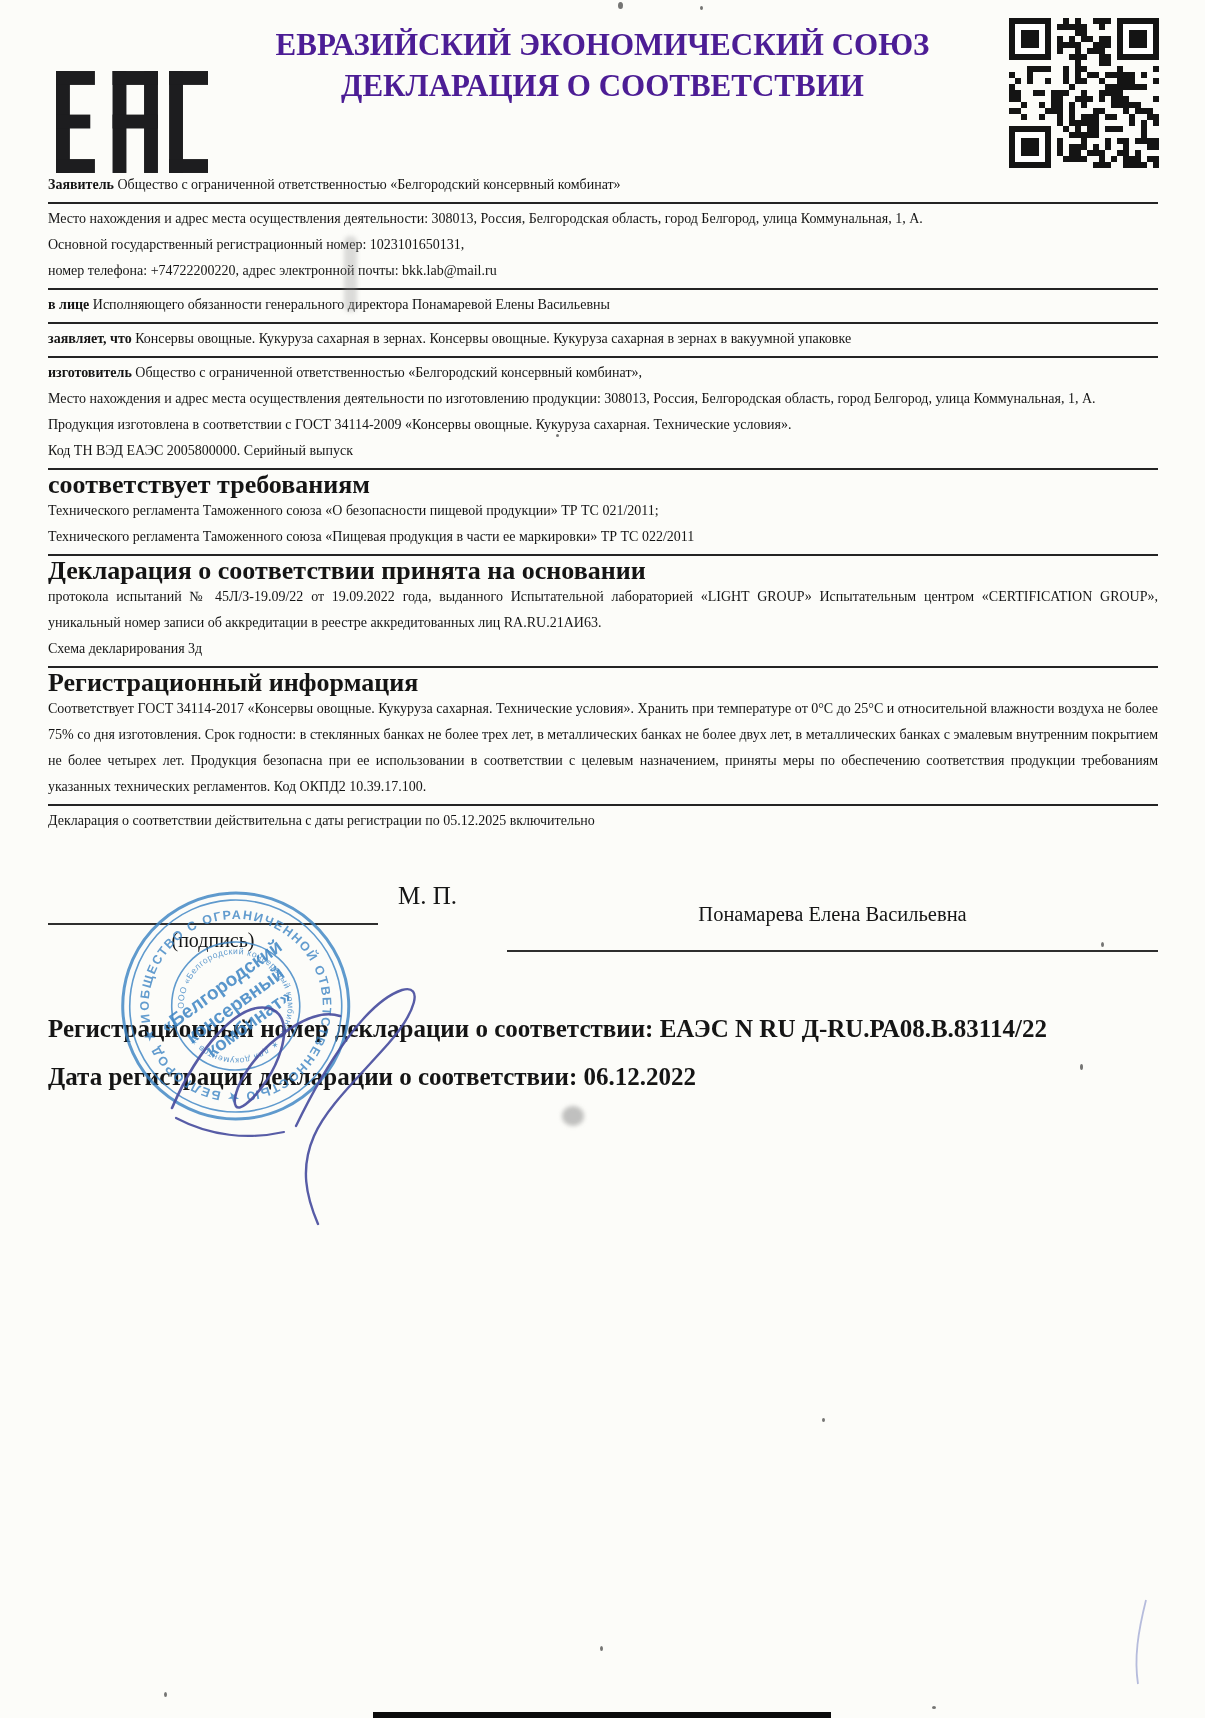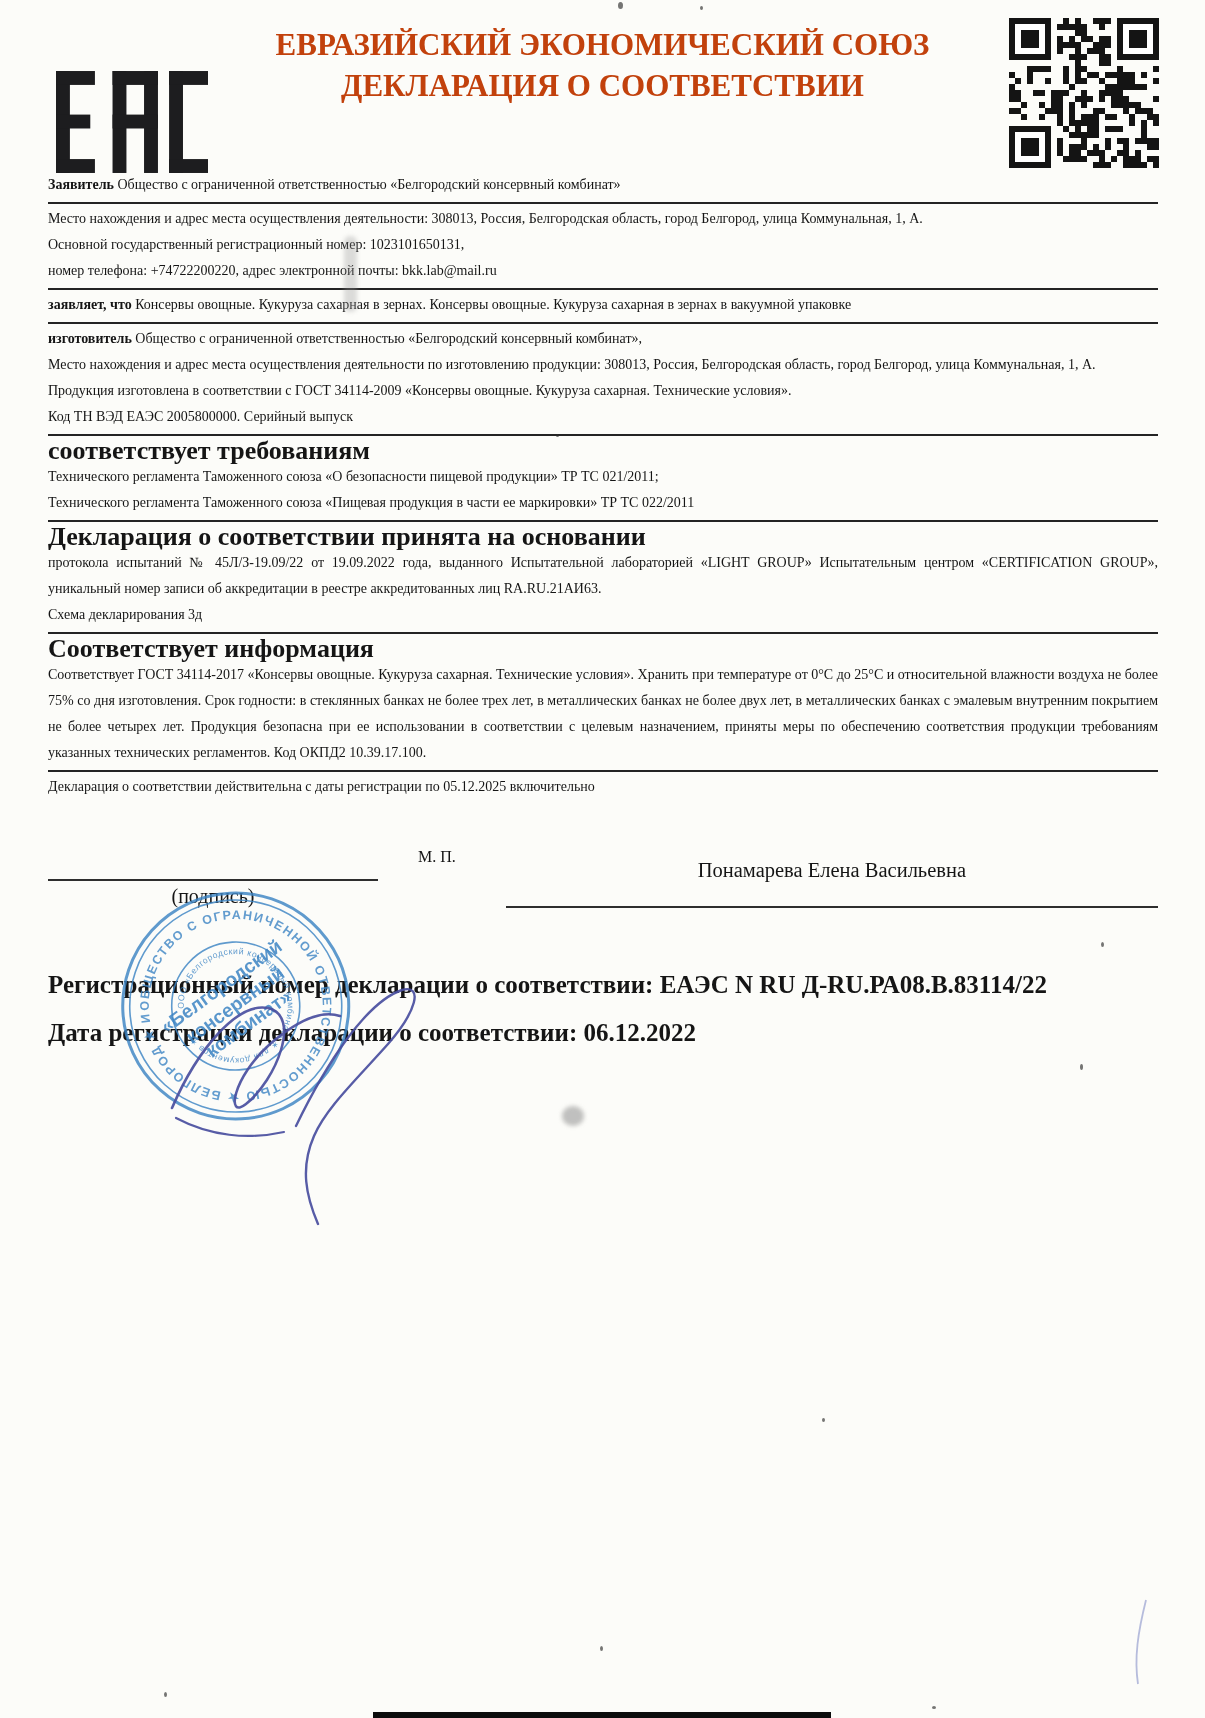--- a/index.html
+++ b/index.html
@@ -2,36 +2,36 @@
 <html><head>
 <meta charset="utf-8">
 <style>
   *{margin:0;padding:0;box-sizing:border-box}
   html,body{width:1205px;height:1718px}
   body{position:relative;background:#fbfbf7;font-family:"Liberation Serif","DejaVu Serif",serif;color:#151515;overflow:hidden}
   .page{position:absolute;inset:0;background:#fcfcf9}
   
   .header{position:relative;height:170px}
   .eac{position:absolute;left:56px;top:70px}
-  .titles{position:absolute;left:150px;right:150px;top:24px;text-align:center;font-weight:bold;font-size:31px;line-height:41px;color:#c2410c}
+  .titles{position:absolute;left:150px;right:150px;top:24px;text-align:center;font-weight:bold;font-size:31px;line-height:41px;color:#4c1d95}
   .qr{position:absolute;right:46px;top:18px;width:150px;height:150px}
   
   .content{padding:0 47px 0 48px}
   .sec{border-bottom:2px solid #242424;padding:2px 0 4px}
   .sec.noline{border-bottom:none}
   p{font-size:14px;line-height:26px;text-align:justify}
   .lead{font-weight:bold}
   .head{font-weight:bold;font-size:26px;line-height:26px;text-align:left}
   .boldline{font-weight:normal}
   
   .sigrow{display:flex;align-items:flex-end;margin-top:44px}
   .sigleft{width:330px}
   .sigline{border-bottom:2px solid #2e2e2e;height:22px}
   .sigcap{text-align:center;font-size:20px;line-height:24px;padding-top:3px}
-  .mp{margin-left:40px;margin-bottom:42px;font-size:16px;white-space:nowrap}
+  .mp{margin-left:20px;margin-bottom:42px;font-size:25px;white-space:nowrap}
   .sigright{margin-left:50px;flex:1}
   .fioname{text-align:center;font-size:20.5px;line-height:24px;padding-bottom:4px}
   
   .regblock{margin-top:64px}
   .regblock p{text-align:left;font-weight:bold;font-size:25px}
   .regblock p + p{margin-top:22px}
   
   .stamp{position:absolute;left:116px;top:884px;transform:rotate(-3deg);pointer-events:none}
   .overlay{position:absolute;left:0;top:0;pointer-events:none}
   
@@ -293,20 +293,23 @@
     <div class="sec">
       <p><span class="lead">Заявитель</span> <span>Общество с ограниченной ответственностью «Белгородский консервный комбинат»</span></p>
     </div>
 
     <div class="sec">
       <p>Место нахождения и адрес места осуществления деятельности: 308013, Россия, Белгородская область, город Белгород, улица Коммунальная, 1, А.</p>
       <p>Основной государственный регистрационный номер: 1023101650131,</p>
       <p>номер телефона: +74722200220, адрес электронной почты: bkk.lab@mail.ru</p>
     </div>
 
+    <div class="sec">
+      <p><span class="lead">в лице</span> <span>Исполняющего обязанности генерального директора Понамаревой Елены Васильевны</span></p>
+    </div>
 
     <div class="sec">
       <p><span class="lead">заявляет, что</span> <span>Консервы овощные. Кукуруза сахарная в зернах. Консервы овощные. Кукуруза сахарная в зернах в вакуумной упаковке</span></p>
     </div>
 
     <div class="sec">
       <p><span class="lead">изготовитель</span> <span>Общество с ограниченной ответственностью «Белгородский консервный комбинат»,</span></p>
       <p>Место нахождения и адрес места осуществления деятельности по изготовлению продукции: 308013, Россия, Белгородская область, город Белгород, улица Коммунальная, 1, А.</p>
       <p>Продукция изготовлена в соответствии с ГОСТ 34114-2009 «Консервы овощные. Кукуруза сахарная. Технические условия».</p>
       <p>Код ТН ВЭД ЕАЭС 2005800000. Серийный выпуск</p>
@@ -318,21 +321,21 @@
       <p>Технического регламента Таможенного союза «Пищевая продукция в части ее маркировки» ТР ТС 022/2011</p>
     </div>
 
     <div class="sec">
       <p class="head">Декларация о соответствии принята на основании</p>
       <p>протокола испытаний № 45Л/З-19.09/22 от 19.09.2022 года, выданного Испытательной лабораторией «LIGHT GROUP» Испытательным центром «CERTIFICATION GROUP», уникальный номер записи об аккредитации в реестре аккредитованных лиц RA.RU.21АИ63.</p>
       <p>Схема декларирования 3д</p>
     </div>
 
     <div class="sec">
-      <p class="head">Соответствует информация</p>
+      <p class="head">Регистрационный информация</p>
       <p>Соответствует ГОСТ 34114-2017 «Консервы овощные. Кукуруза сахарная. Технические условия». Хранить при температуре от 0°С до 25°С и относительной влажности воздуха не более 75% со дня изготовления. Срок годности: в стеклянных банках не более трех лет, в металлических банках не более двух лет, в металлических банках с эмалевым внутренним покрытием не более четырех лет. Продукция безопасна при ее использовании в соответствии с целевым назначением, приняты меры по обеспечению соответствия продукции требованиям указанных технических регламентов. Код ОКПД2 10.39.17.100.</p>
     </div>
 
     <div class="sec noline">
       <p class="boldline">Декларация о соответствии действительна с даты регистрации по 05.12.2025 включительно</p>
     </div>
 
     <div class="sigrow">
       <div class="sigleft">
         <div class="sigline"></div>

